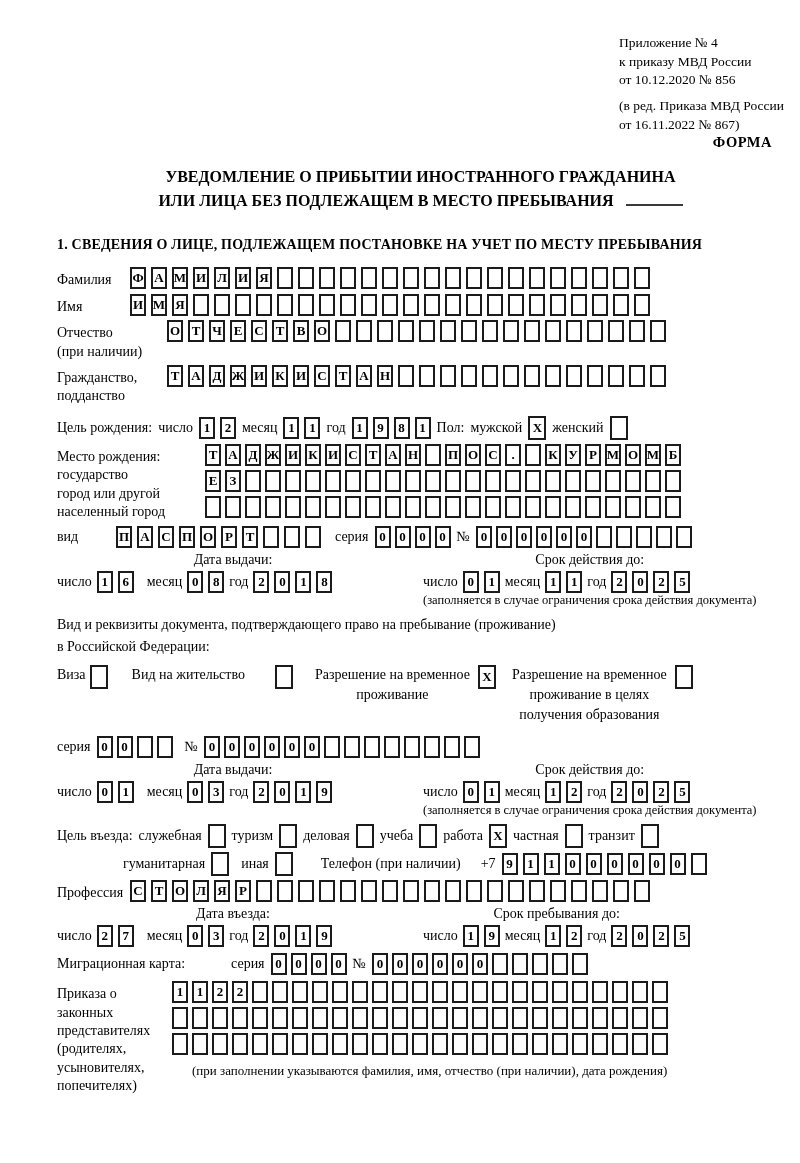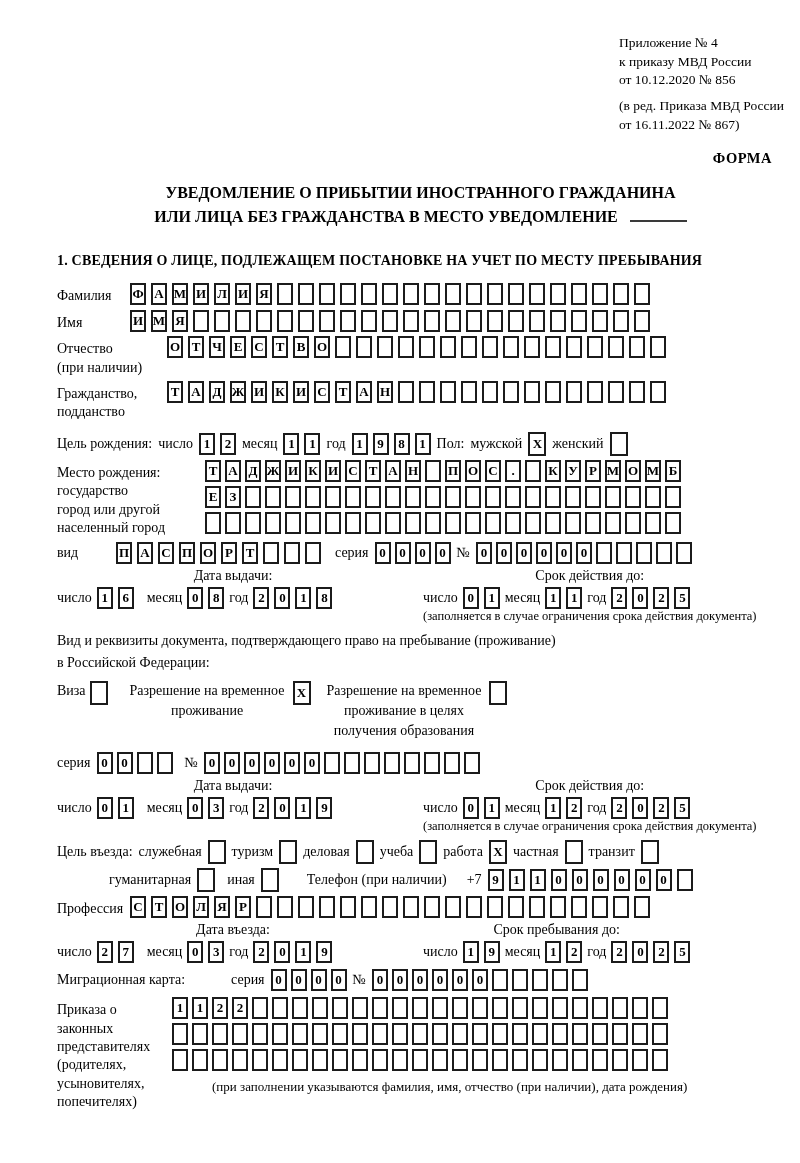--- a/index.html
+++ b/index.html
@@ -7,21 +7,21 @@
   body {
     width:800px; height:1163px; overflow:hidden;
     font-family:"Liberation Serif","DejaVu Serif",serif;
     font-size:14px; color:#000;
   }
   .page { width:800px; height:1163px; padding:34px 16px 0 57px; overflow:hidden; }
 
   
   .appendix { margin-left:562px; font-size:13.5px; line-height:1.38; }
   .appendix .edition { margin-top:7px; }
-  .forma { text-align:right; padding-right:12px; font-weight:bold; font-size:14.5px; margin-top:16px; letter-spacing:0.5px; }
+  .forma { text-align:right; padding-right:12px; font-weight:bold; font-size:14.5px; letter-spacing:0.5px; }
 
   .title { text-align:center; font-weight:bold; font-size:16px; line-height:1.5; margin-top:14px; }
   .blank { display:inline-block; width:57px; height:3px; border-bottom:2.5px solid #3a3a3a; margin-left:12px; }
 
   .sec-heading { font-weight:bold; font-size:14px; margin-top:24px; margin-bottom:14px; letter-spacing:0.2px; white-space:nowrap; }
 
   
   .frow { display:flex; align-items:flex-start; margin-bottom:4px; }
   .label { flex:none; padding-top:4px; line-height:1.32; }
   .lw73 { width:73px; } .lw110 { width:110px; } .lw148 { width:148px; } .lw53 { width:53px; } .lw115 { width:115px; }
@@ -52,42 +52,42 @@
   .dnote { font-size:12.5px; margin-top:0; white-space:nowrap; }
 
   .doc-heading { text-align:center; font-weight:bold; margin:6px 0 5px; }
   .intro { line-height:1.6; margin-top:4px; }
 
   .opts { display:flex; align-items:flex-start; margin:6px 0 10px; }
   .opt { display:flex; align-items:flex-start; }
   .opt .olabel { text-align:center; line-height:1.45; }
   .opt .checkbox { margin-left:8px; margin-top:0; }
 
-  .goal2 { margin-left:52px; }
+  .goal2 { margin-left:66px; }
   .rep-note { font-size:13px; margin:8px 0 0 160px; }
   .gap6 { height:6px; }
 </style>
 </head>
 <body>
 
 <div class="page">
 
   <div class="appendix">
     <div>Приложение № 4</div>
     <div>к приказу МВД России</div>
     <div>от 10.12.2020 № 856</div>
     <div class="edition">(в ред. Приказа МВД России</div>
     <div>от 16.11.2022 № 867)</div>
   </div>
   <div class="forma">ФОРМА</div>
 
   <div class="title">
     <div>УВЕДОМЛЕНИЕ О ПРИБЫТИИ ИНОСТРАННОГО ГРАЖДАНИНА</div>
     <div>
-      <span>ИЛИ ЛИЦА БЕЗ ГРАЖДАНСТВА В МЕСТО УВЕДОМЛЕНИЕ</span><span class="blank"></span>
+      <span>ИЛИ ЛИЦА БЕЗ ПОДЛЕЖАЩЕМ В МЕСТО ПРЕБЫВАНИЯ</span><span class="blank"></span>
     </div>
   </div>
 
   <div class="sec-heading">1. СВЕДЕНИЯ О ЛИЦЕ, ПОДЛЕЖАЩЕМ ПОСТАНОВКЕ НА УЧЕТ ПО МЕСТУ ПРЕБЫВАНИЯ</div>
 
   <div class="frow">
     <div class="label lw73">Фамилия</div>
     <div class="cells">
         <span class="cell">Ф</span>
         <span class="cell">А</span>
@@ -420,20 +420,24 @@
   <div class="intro">
     <div>Вид и реквизиты документа, подтверждающего право на пребывание (проживание)</div>
     <div>в Российской Федерации:</div>
   </div>
 
   <div class="opts">
     <div class="opt">
       <div class="olabel">Виза</div>
       <span class="checkbox" style="margin-left:4px"></span>
     </div>
+    <div class="opt" style="margin-left:24px">
+      <div class="olabel">Вид на жительство</div>
+      <span class="checkbox" style="margin-left:30px"></span>
+    </div>
     <div class="opt" style="margin-left:22px">
       <div class="olabel">
         <div>Разрешение на временное</div>
         <div>проживание</div>
       </div>
       <span class="checkbox">X</span>
     </div>
     <div class="opt" style="margin-left:16px">
       <div class="olabel">
         <div>Разрешение на временное</div>
@@ -745,17 +749,17 @@
           <span class="cell"></span>
           <span class="cell"></span>
           <span class="cell"></span>
           <span class="cell"></span>
           <span class="cell"></span>
           <span class="cell"></span>
           <span class="cell"></span>
           <span class="cell"></span>
           <span class="cell"></span>
         </div>
-      <div class="rep-note" style="margin-left:40px">(при заполнении указываются фамилия, имя, отчество (при наличии), дата рождения)</div>
+      <div class="rep-note" style="margin-left:20px">(при заполнении указываются фамилия, имя, отчество (при наличии), дата рождения)</div>
     </div>
   </div>
 
 </div>
 
 </body></html>

